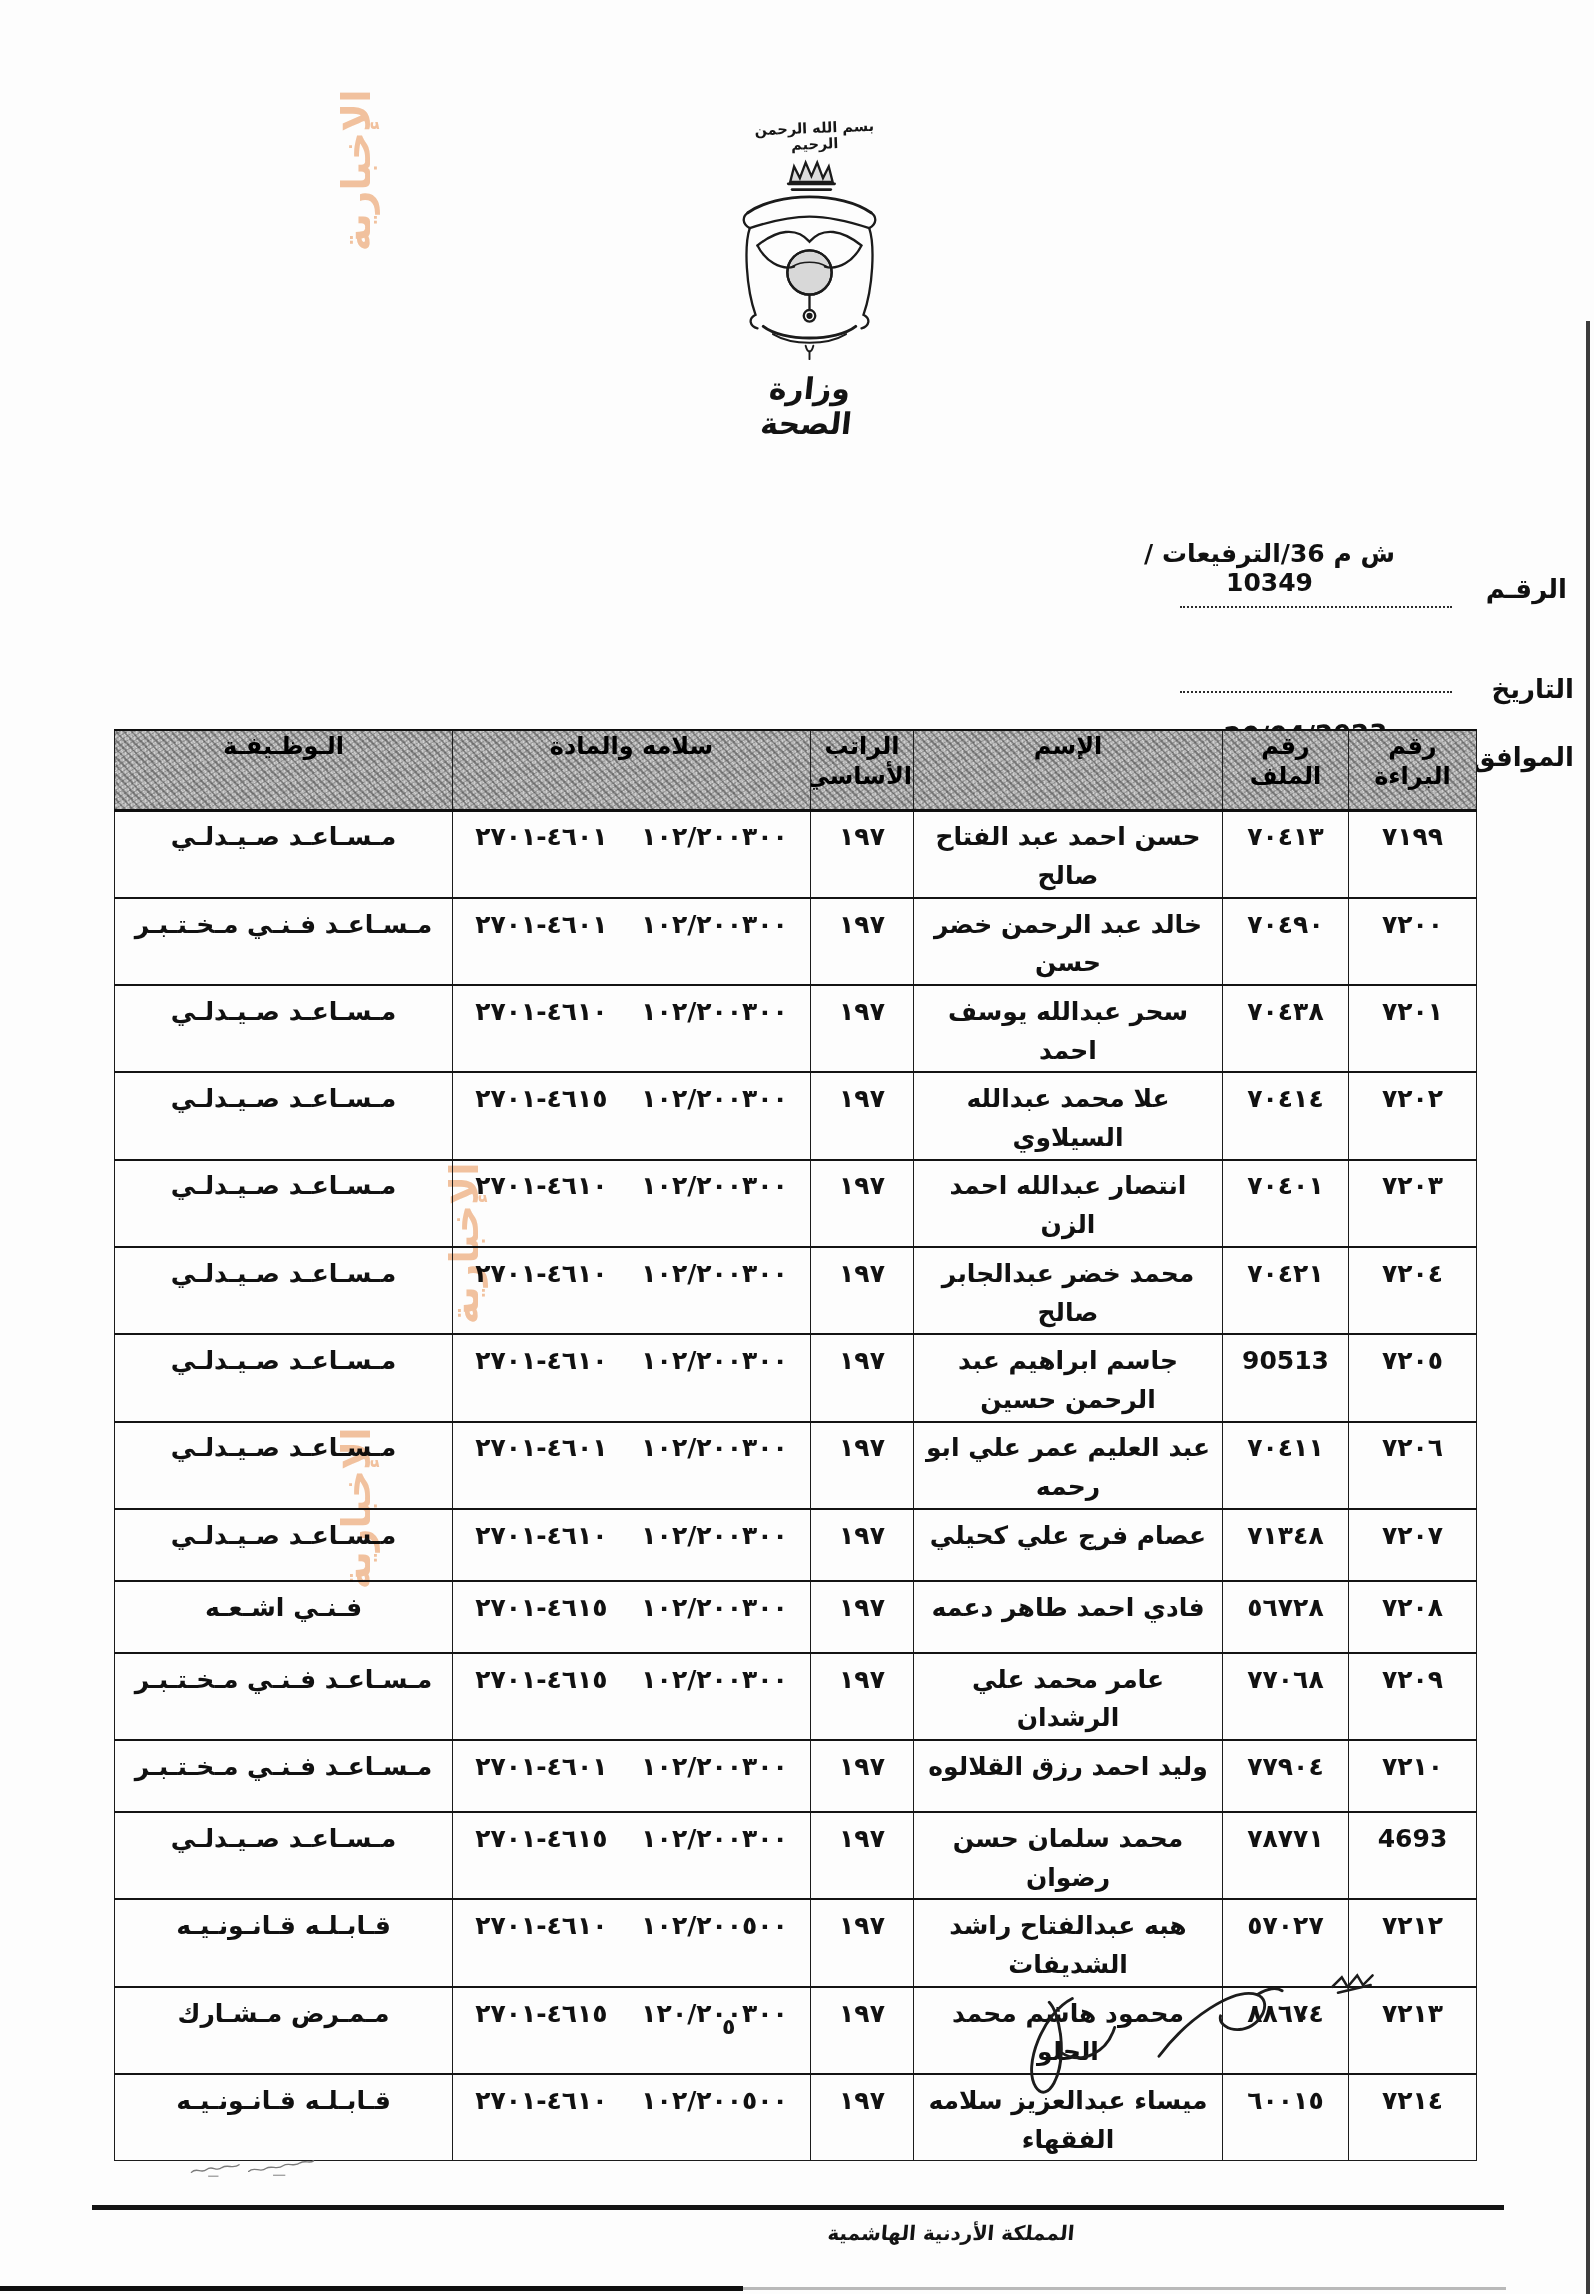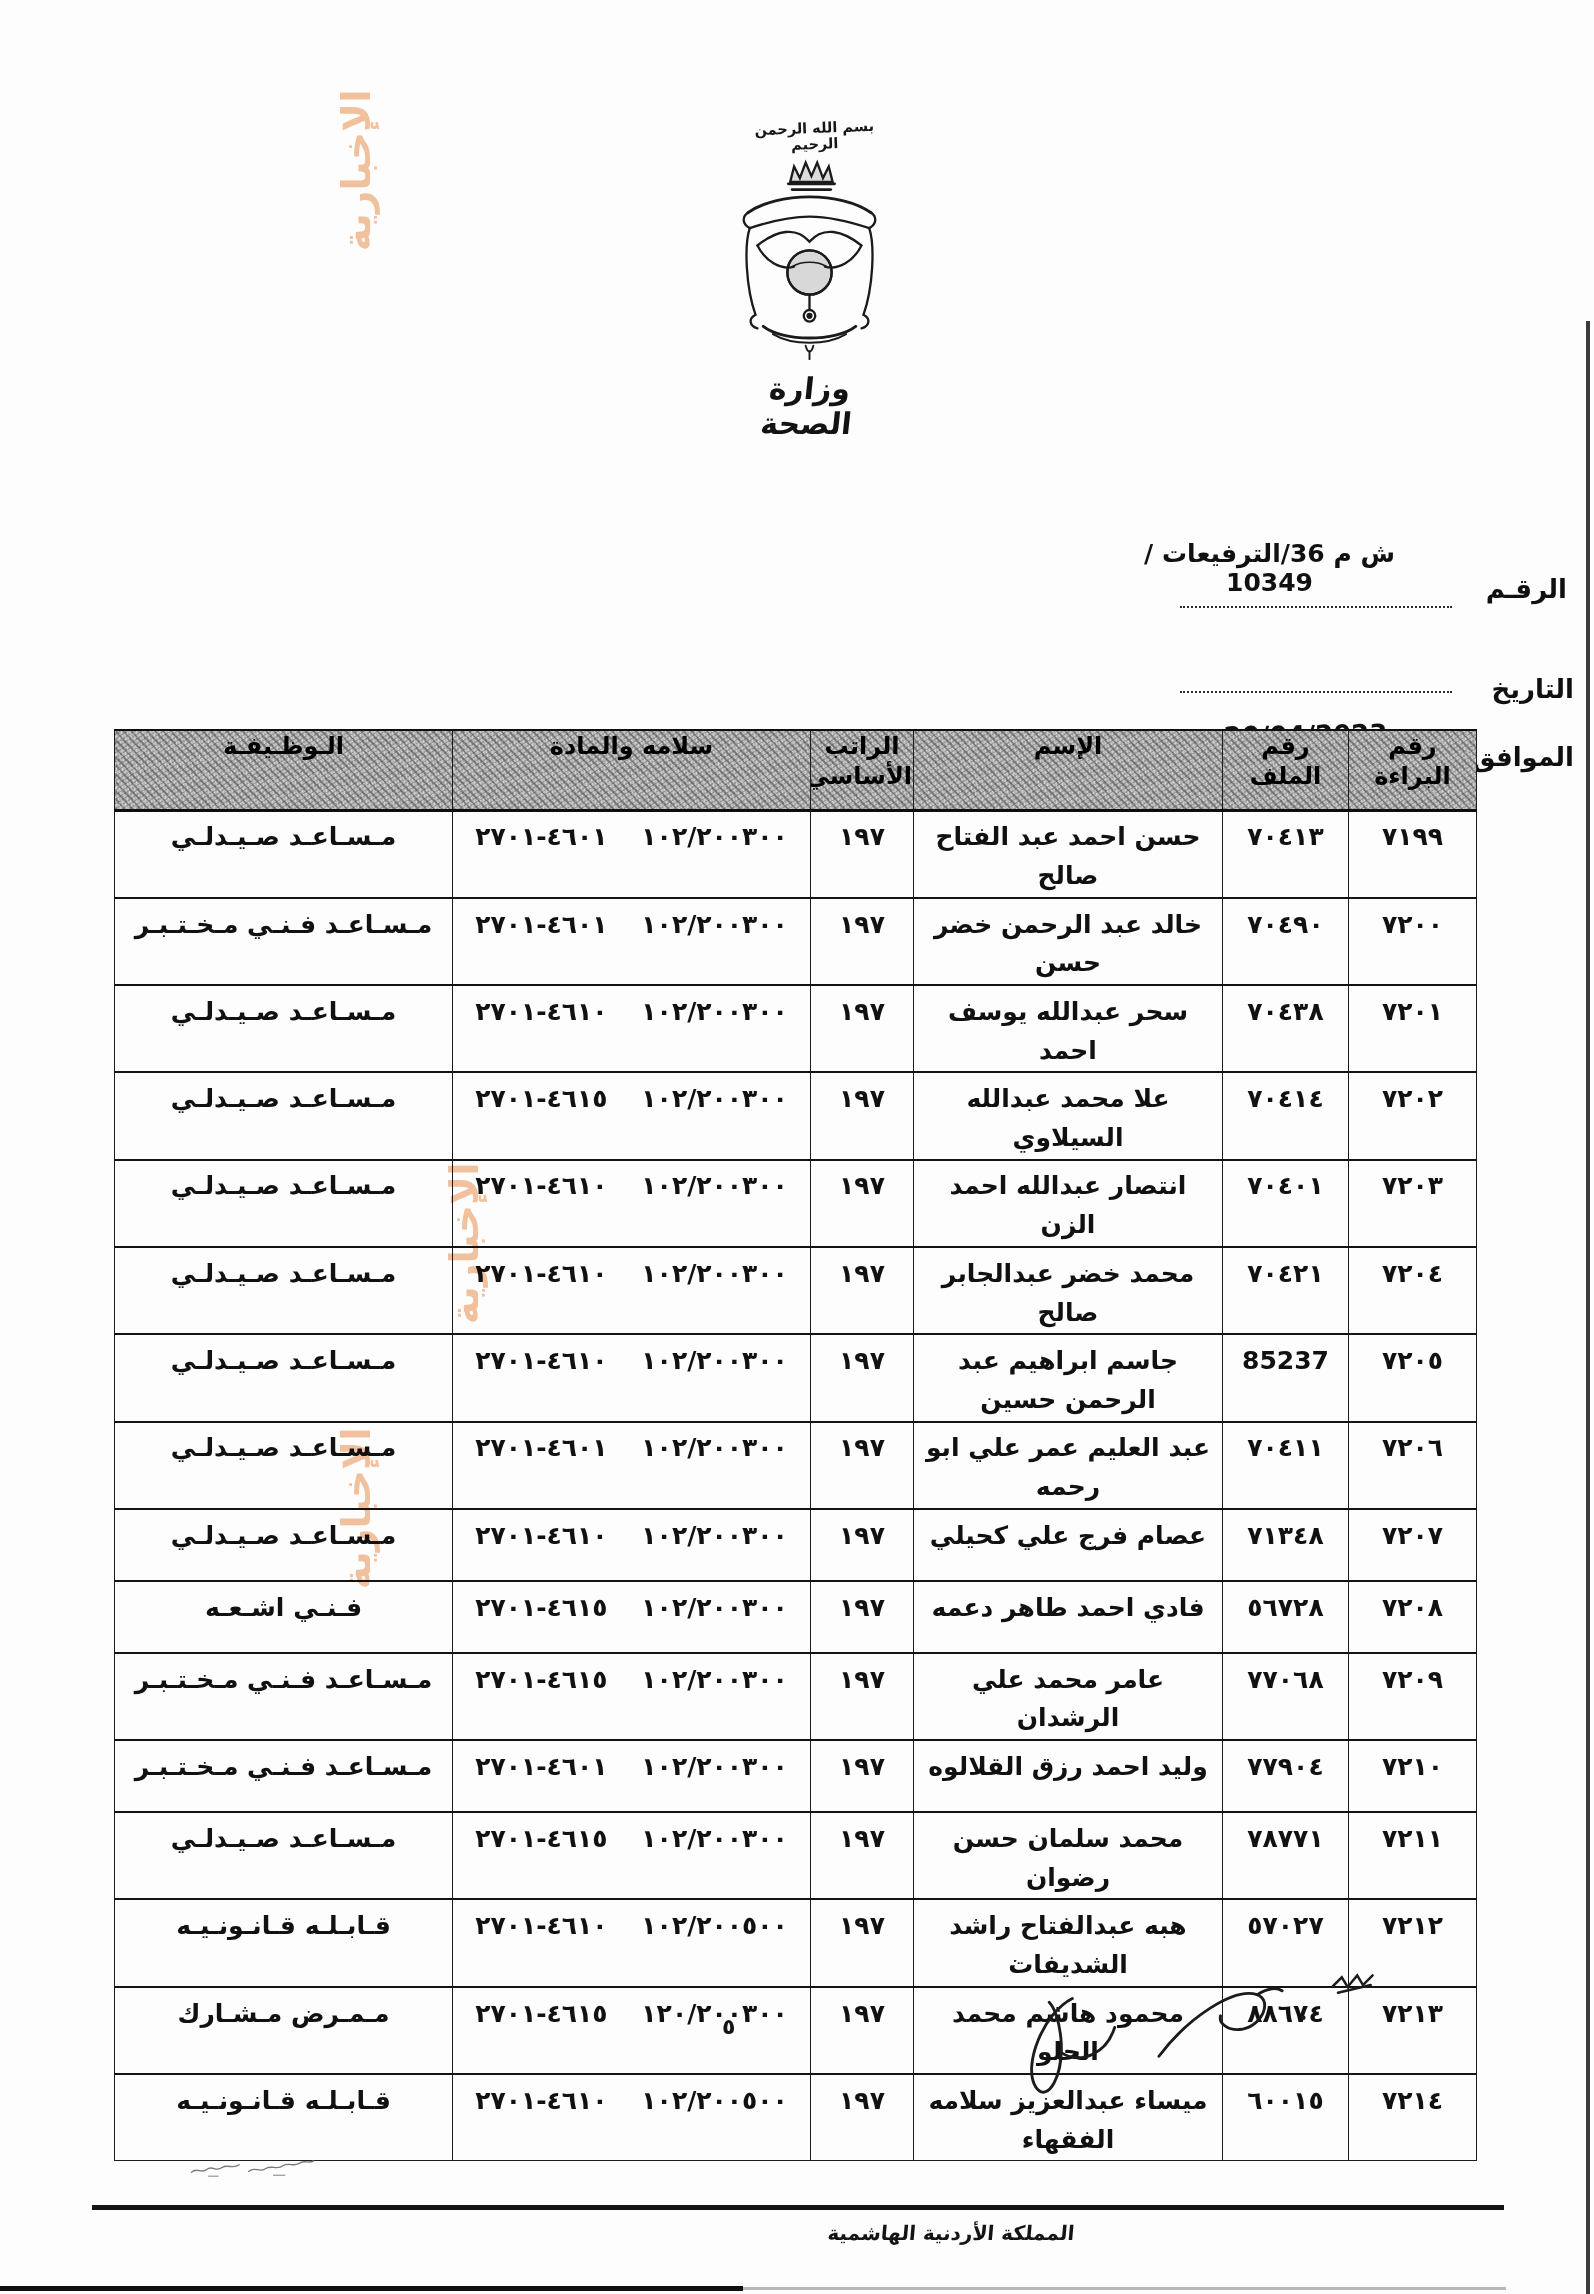--- a/index.html
+++ b/index.html
@@ -172,21 +172,21 @@
         <tr>
           <td class="cell-patent">٧٢٠٤</td>
           <td class="cell-file">٧٠٤٢١</td>
           <td class="cell-name">محمد خضر عبدالجابر صالح</td>
           <td class="cell-salary">١٩٧</td>
           <td class="cell-article" dir="ltr">١٠٢/٢٠٠٣٠٠ ٤٦١٠-٢٧٠١</td>
           <td class="cell-job">مـسـاعـد صـيـدلـي</td>
         </tr>
         <tr>
           <td class="cell-patent">٧٢٠٥</td>
-          <td class="cell-file">85237</td>
+          <td class="cell-file">90513</td>
           <td class="cell-name">جاسم ابراهيم عبد الرحمن حسين</td>
           <td class="cell-salary">١٩٧</td>
           <td class="cell-article" dir="ltr">١٠٢/٢٠٠٣٠٠ ٤٦١٠-٢٧٠١</td>
           <td class="cell-job">مـسـاعـد صـيـدلـي</td>
         </tr>
         <tr>
           <td class="cell-patent">٧٢٠٦</td>
           <td class="cell-file">٧٠٤١١</td>
           <td class="cell-name">عبد العليم عمر علي ابو رحمه</td>
           <td class="cell-salary">١٩٧</td>
@@ -219,21 +219,21 @@
         </tr>
         <tr>
           <td class="cell-patent">٧٢١٠</td>
           <td class="cell-file">٧٧٩٠٤</td>
           <td class="cell-name">وليد احمد رزق القلالوه</td>
           <td class="cell-salary">١٩٧</td>
           <td class="cell-article" dir="ltr">١٠٢/٢٠٠٣٠٠ ٤٦٠١-٢٧٠١</td>
           <td class="cell-job">مـسـاعـد فـنـي مـخـتـبـر</td>
         </tr>
         <tr>
-          <td class="cell-patent">٧٢١١</td>
+          <td class="cell-patent">4693</td>
           <td class="cell-file">٧٨٧٧١</td>
           <td class="cell-name">محمد سلمان حسن رضوان</td>
           <td class="cell-salary">١٩٧</td>
           <td class="cell-article" dir="ltr">١٠٢/٢٠٠٣٠٠ ٤٦١٥-٢٧٠١</td>
           <td class="cell-job">مـسـاعـد صـيـدلـي</td>
         </tr>
         <tr>
           <td class="cell-patent">٧٢١٢</td>
           <td class="cell-file">٥٧٠٢٧</td>
           <td class="cell-name">هبه عبدالفتاح راشد الشديفات</td>

